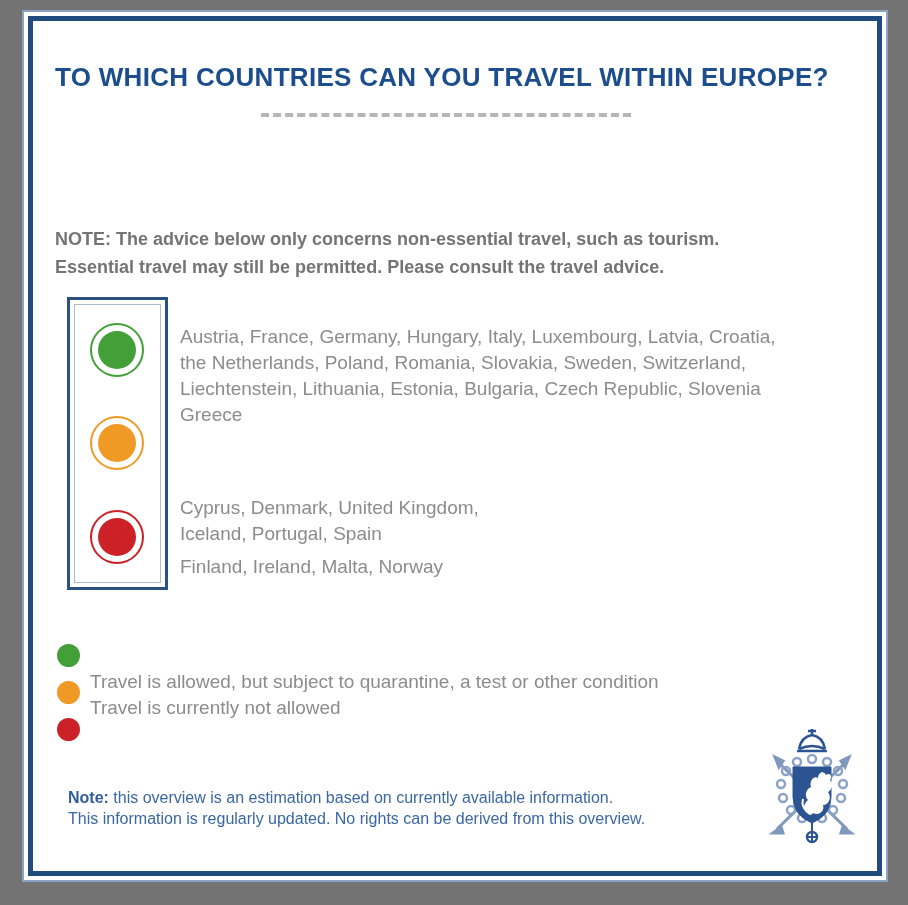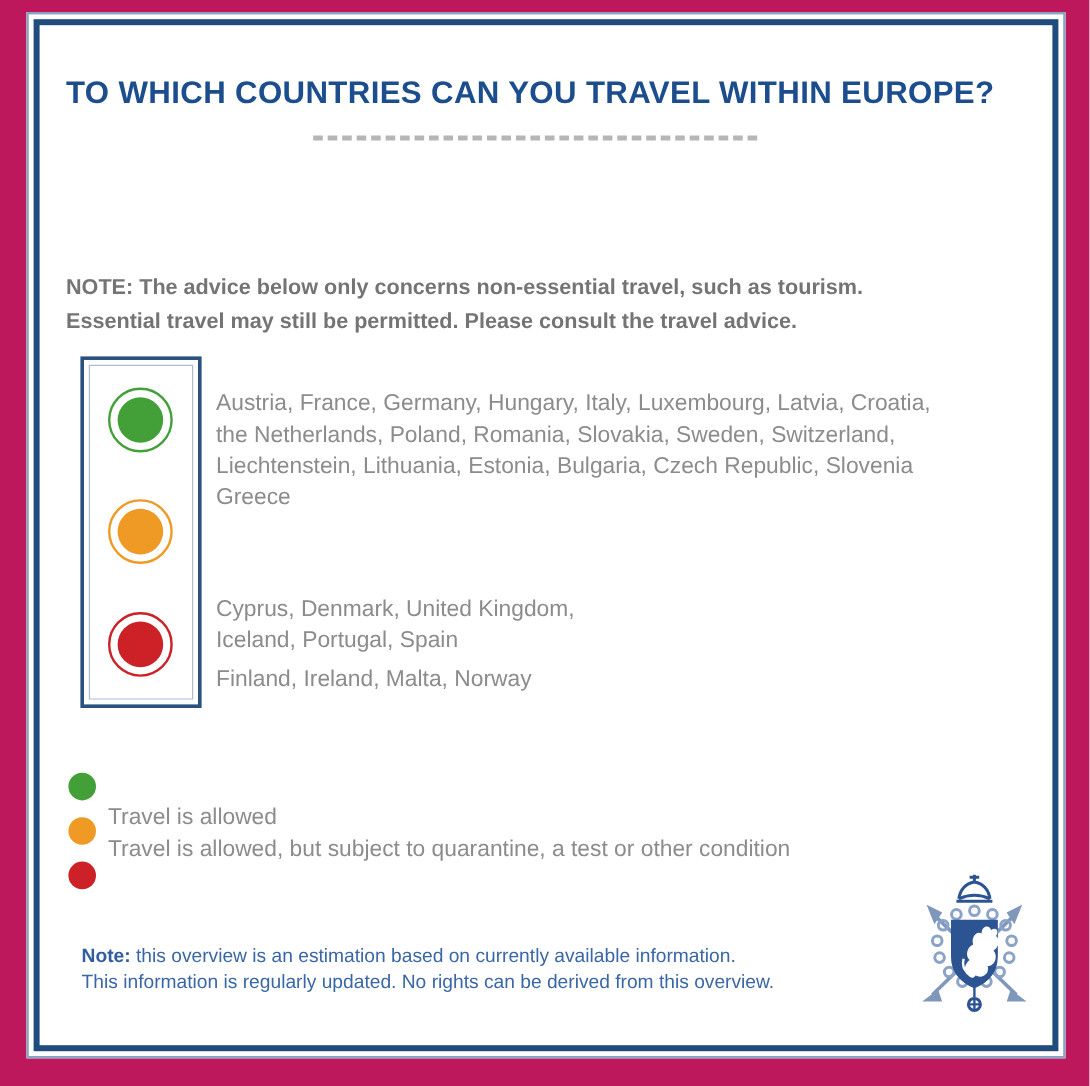--- a/index.html
+++ b/index.html
@@ -5,21 +5,21 @@
   html, body {
     margin: 0;
     padding: 0;
     background: #f1f1f1;
     font-family: "Liberation Sans", sans-serif;
   }
   .stage {
     position: relative;
     width: 908px;
     height: 905px;
-    background: #be185d;
+    background: #737373;
     overflow: hidden;
   }
   .card {
     position: absolute;
     left: 22px; top: 10px;
     width: 866px; height: 872px;
     box-sizing: border-box;
     border: 2px solid #8aa3c2;
     background: #fff;
     padding: 4px;
@@ -148,22 +148,22 @@
 Greece</div>
       <div class="country-list orange-list">Cyprus, Denmark, United Kingdom,
 Iceland, Portugal, Spain</div>
       <div class="country-list red-list">Finland, Ireland, Malta, Norway</div>
 
       <div class="legend-dot green"></div>
       <div class="legend-dot orange"></div>
       <div class="legend-dot red"></div>
 
       <div class="legend-text">
-        <div class="legend-line">Travel is allowed</div>
         <div class="legend-line">Travel is allowed, but subject to quarantine, a test or other condition</div>
+        <div class="legend-line">Travel is currently not allowed</div>
       </div>
 
       <div class="footnote"><span class="footnote-label">Note:</span><span> this overview is an estimation based on currently available information.
 This information is regularly updated. No rights can be derived from this overview.</span></div>
 
       <svg class="emblem" viewBox="0 0 102 128" xmlns="http://www.w3.org/2000/svg">
 
         <g stroke="#7e97bb" stroke-width="3" fill="#7e97bb">
           <line x1="18" y1="38" x2="86" y2="104"></line>
           <line x1="84" y1="38" x2="16" y2="104"></line>

